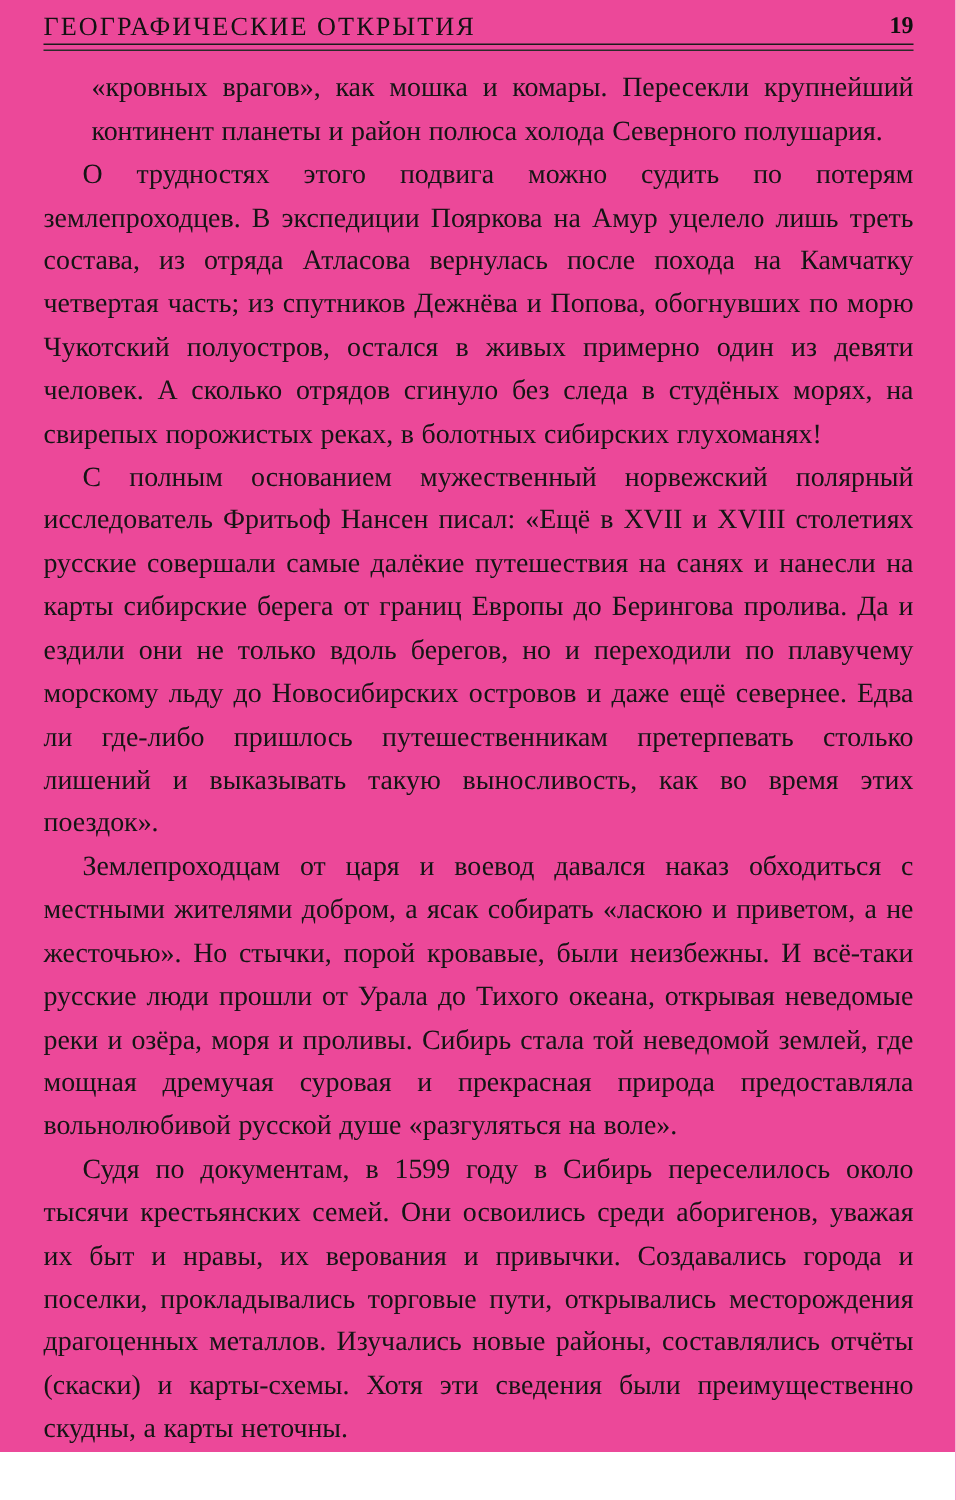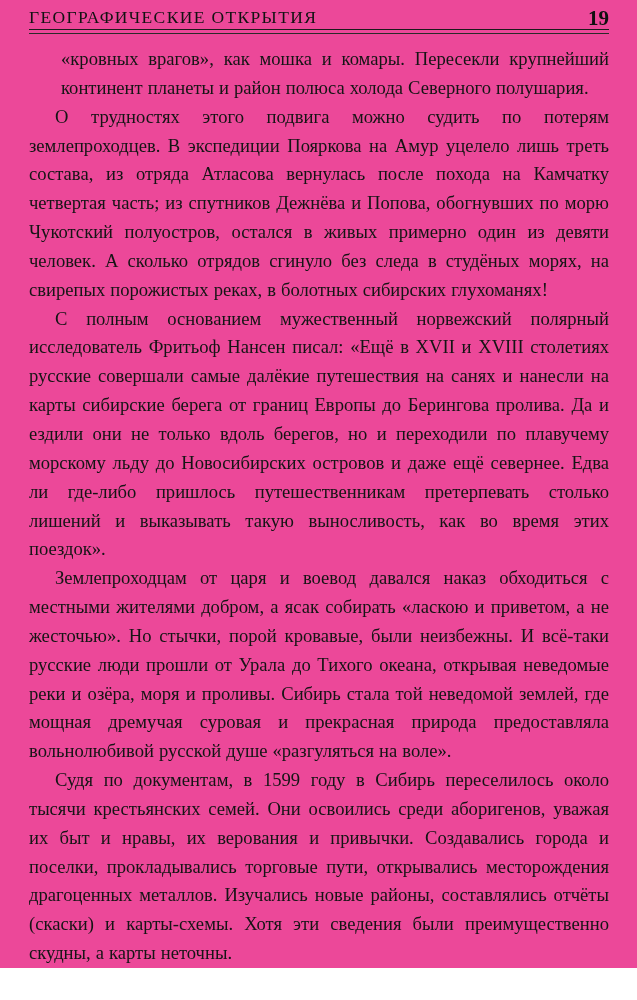--- a/index.html
+++ b/index.html
@@ -36,21 +36,21 @@
     letter-spacing: 1.35px;
     line-height: 22px;
     white-space: nowrap;
     color: #121212;
   }
 
   .running-head-folio {
     position: absolute;
     right: 0;
     top: 1px;
-    font-size: 21px;
+    font-size: 16px;
     font-weight: bold;
     line-height: 22px;
     color: #101010;
   }
 
   .rule-group {
     position: absolute;
     left: 29px;
     top: 28.5px;
     width: 580px;

